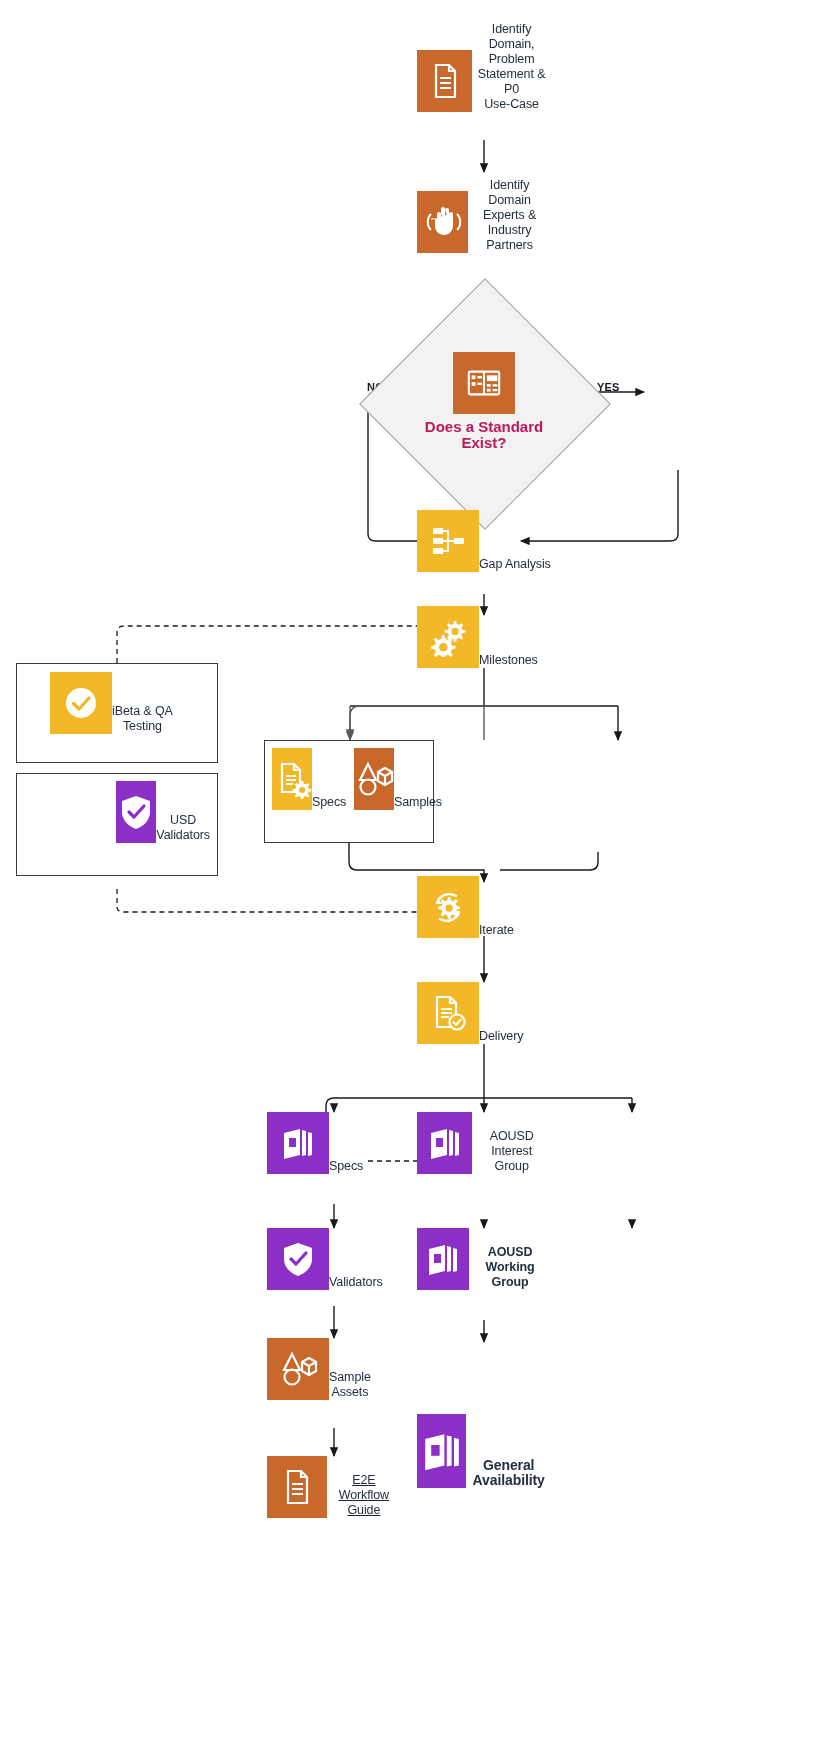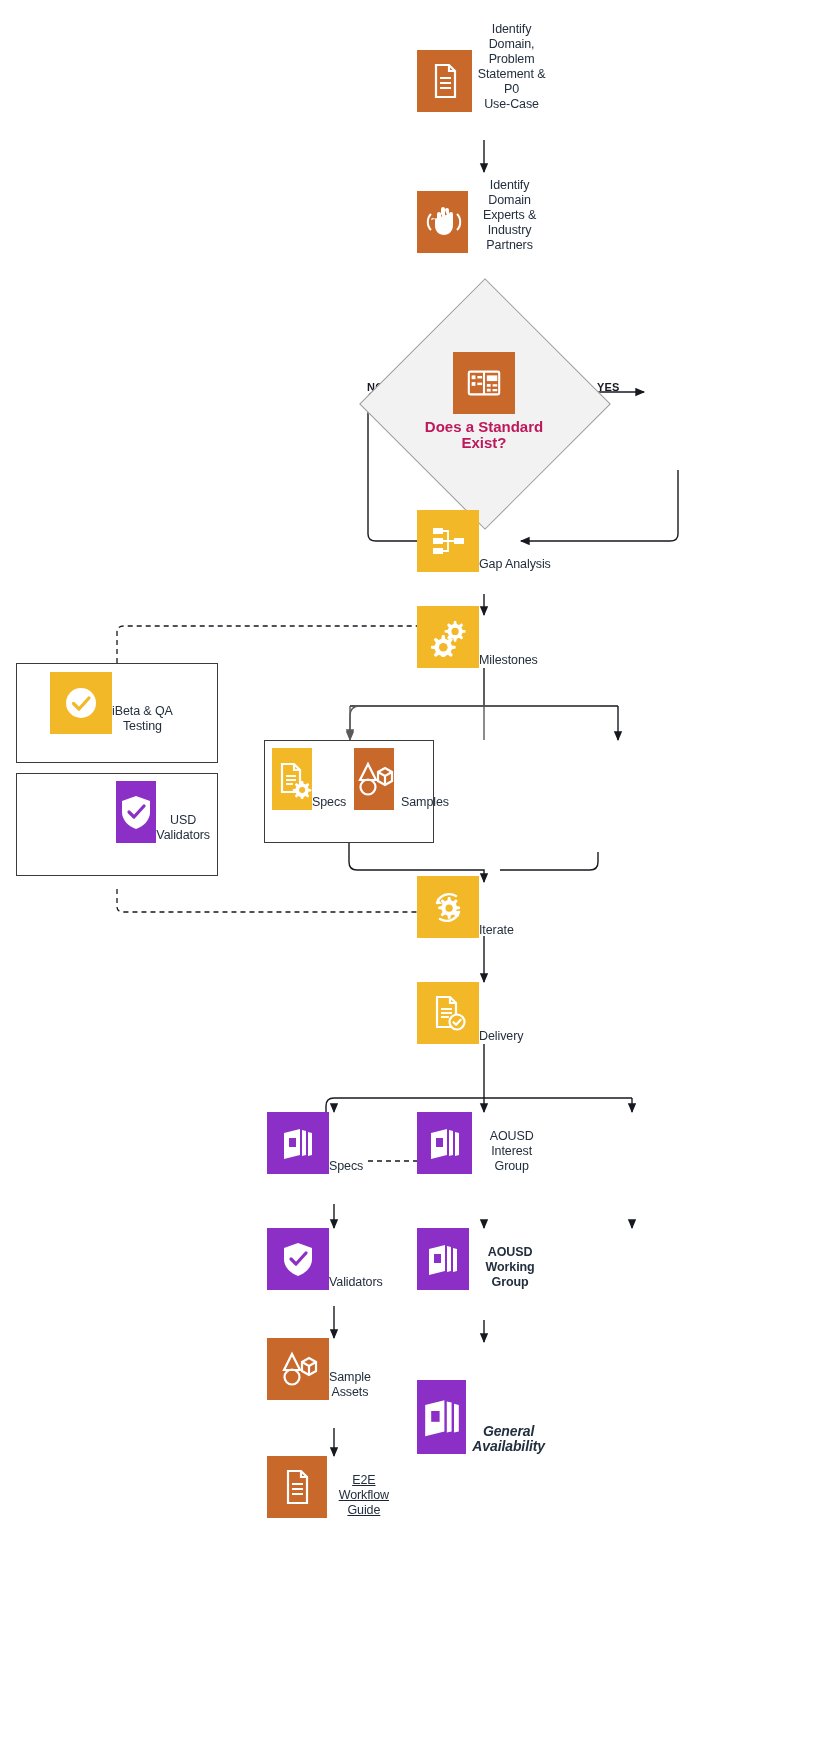--- a/index.html
+++ b/index.html
@@ -270,21 +270,21 @@
             <line x1="14" y1="17" x2="24" y2="17"></line>
             <line x1="14" y1="21" x2="24" y2="21"></line>
             <line x1="14" y1="25" x2="21" y2="25"></line>
           </g>
           <path d="M29 22 l2.1 0 .5 2.6 2 .9 2.2-1.5 1.5 1.5 -1.5 2.2 .9 2 2.6 .5 0 2.1 -2.6 .5 -.9 2 1.5 2.2 -1.5 1.5 -2.2-1.5 -2 .9 -.5 2.6 -2.1 0 -.5-2.6 -2-.9 -2.2 1.5 -1.5-1.5 1.5-2.2 -.9-2 -2.6-.5 0-2.1 2.6-.5 .9-2 -1.5-2.2 1.5-1.5 2.2 1.5 2-.9 z" fill="#fff"></path>
           <circle cx="30.1" cy="31.1" r="3" fill="#f2b827"></circle>
         </svg>
     </div>
     <div class="label">Specs</div>
   </div>
-  <div class="node" style="left:354px;top:748px;width:72px;gap:7px;">
+  <div class="node" style="left:354px;top:748px;width:72px;">
     <div class="tile" style="background:#c8682a;">
       <svg width="40" height="40" viewBox="0 0 40 40">
           <path d="M14 5 L22 21 H6 z" fill="none" stroke="#fff" stroke-width="2.2"></path>
           <circle cx="14" cy="28" r="7.5" fill="none" stroke="#fff" stroke-width="2.2"></circle>
           <path d="M24 13 l7-4 7 4 v9 l-7 4 -7-4 z" fill="none" stroke="#fff" stroke-width="2.2"></path>
           <path d="M24 13 l7 4 7-4 M31 17 v9" fill="none" stroke="#fff" stroke-width="2.2"></path>
         </svg>
     </div>
     <div class="label">Samples</div>
   </div>
@@ -385,21 +385,21 @@
           <path d="M14 5 L22 21 H6 z" fill="none" stroke="#fff" stroke-width="2.2"></path>
           <circle cx="14" cy="28" r="7.5" fill="none" stroke="#fff" stroke-width="2.2"></circle>
           <path d="M24 13 l7-4 7 4 v9 l-7 4 -7-4 z" fill="none" stroke="#fff" stroke-width="2.2"></path>
           <path d="M24 13 l7 4 7-4 M31 17 v9" fill="none" stroke="#fff" stroke-width="2.2"></path>
         </svg>
     </div>
     <div class="label">Sample
 Assets</div>
   </div>
 
-  <div class="node" style="left:417px;top:1380px;width:134px;font-style:italic;">
+  <div class="node" style="left:417px;top:1414px;width:134px;">
     <div class="tile" style="background:#8c2fc7;width:74px;height:74px;">
       <svg width="48" height="48" viewBox="0 0 40 40">
           <g fill="#fff">
             <path d="M6 10 l16-4 v26 l-16 4 z"></path>
             <path d="M24 7 l4 1 v24 l-4 1 z"></path>
             <path d="M30 9 l4 1 v22 l-4 1 z"></path>
           </g>
           <rect x="11" y="15" width="7" height="9" fill="#8c2fc7"></rect>
         </svg>
     </div>

